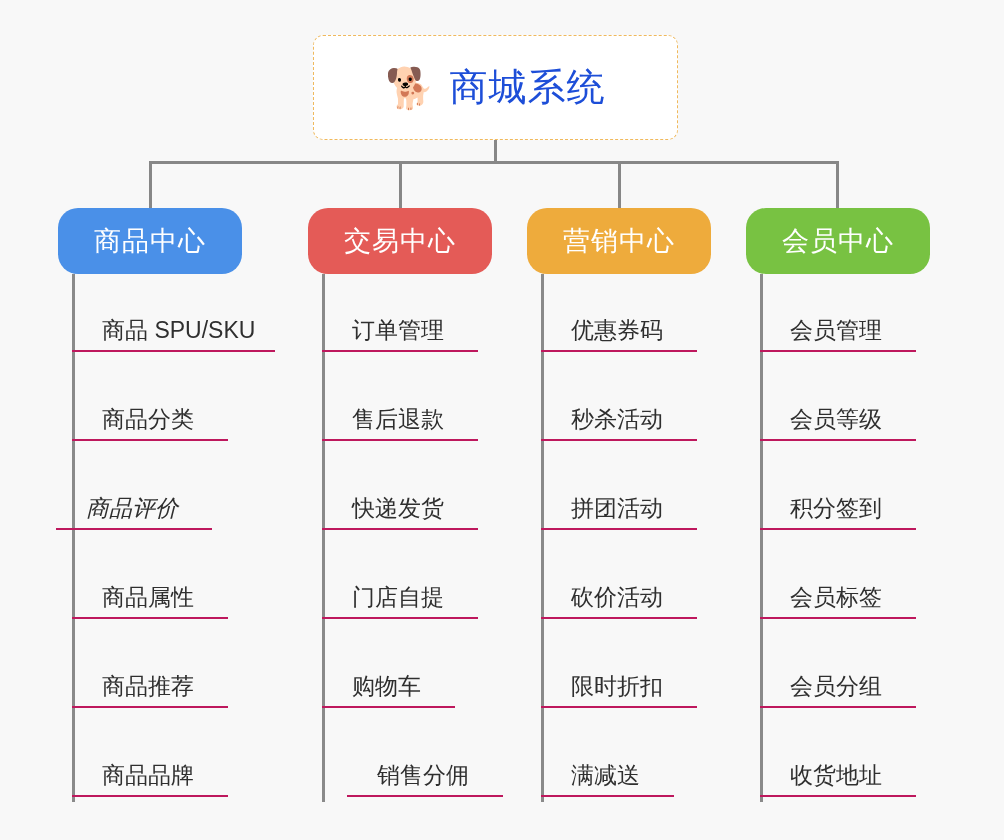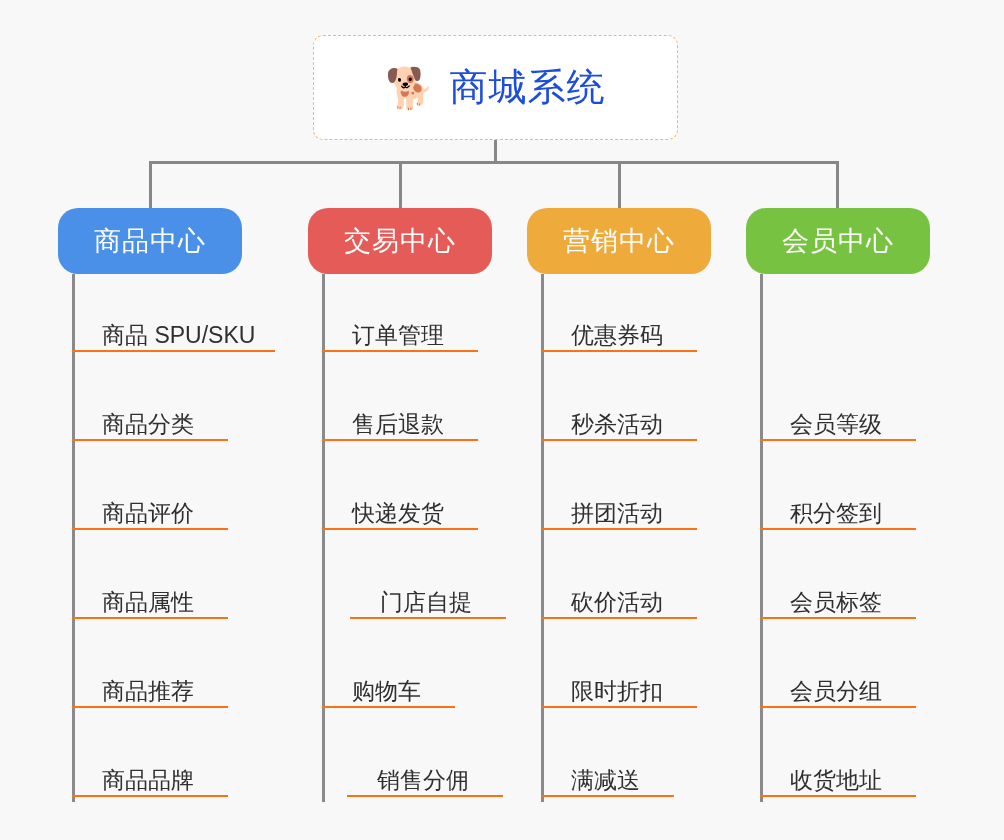--- a/index.html
+++ b/index.html
@@ -79,23 +79,22 @@
   .spine {
     position: absolute;
     width: 2.5px;
     background: #8a8a8a;
   }
 
   
   .leaf {
     position: absolute;
     box-sizing: border-box;
-    border-bottom: 2px solid #f97316;
+    border-bottom: 2px solid #be185d;
     display: flex;
-    align-items: flex-end;
     padding-left: 30px;
     padding-bottom: 2px;
     height: 34px;
   }
   .leaf-label {
     font-size: 23px;
     color: #2f2f2f;
     white-space: nowrap;
     line-height: 1.1;
   }
@@ -122,21 +121,21 @@
     <span class="branch-label">商品中心</span>
   </div>
   <div class="spine" style="left:72px; top:274px; height:528px;"></div>
 
   <div class="leaf" style="left:72px; top:318px; width:203px;">
     <span class="leaf-label">商品 SPU/SKU</span>
   </div>
   <div class="leaf" style="left:72px; top:407px; width:156px;">
     <span class="leaf-label">商品分类</span>
   </div>
-  <div class="leaf" style="left:72px; top:496px; width:156px;">
+  <div class="leaf" style="left:56px; top:496px; width:156px;font-style:italic;">
     <span class="leaf-label">商品评价</span>
   </div>
   <div class="leaf" style="left:72px; top:585px; width:156px;">
     <span class="leaf-label">商品属性</span>
   </div>
   <div class="leaf" style="left:72px; top:674px; width:156px;">
     <span class="leaf-label">商品推荐</span>
   </div>
   <div class="leaf" style="left:72px; top:763px; width:156px;">
     <span class="leaf-label">商品品牌</span>
@@ -149,21 +148,21 @@
 
   <div class="leaf" style="left:322px; top:318px; width:156px;">
     <span class="leaf-label">订单管理</span>
   </div>
   <div class="leaf" style="left:322px; top:407px; width:156px;">
     <span class="leaf-label">售后退款</span>
   </div>
   <div class="leaf" style="left:322px; top:496px; width:156px;">
     <span class="leaf-label">快递发货</span>
   </div>
-  <div class="leaf" style="left:322px; top:585px; width:156px;margin-left:28px;">
+  <div class="leaf" style="left:322px; top:585px; width:156px;">
     <span class="leaf-label">门店自提</span>
   </div>
   <div class="leaf" style="left:322px; top:674px; width:133px;">
     <span class="leaf-label">购物车</span>
   </div>
   <div class="leaf" style="left:322px; top:763px; width:156px;margin-left:25px;">
     <span class="leaf-label">销售分佣</span>
   </div>
 
   <div class="branch" style="left:527px; top:208px; width:184px; background:#eeab3c;">
@@ -188,20 +187,23 @@
   </div>
   <div class="leaf" style="left:541px; top:763px; width:133px;">
     <span class="leaf-label">满减送</span>
   </div>
 
   <div class="branch" style="left:746px; top:208px; width:184px; background:#78c242;">
     <span class="branch-label">会员中心</span>
   </div>
   <div class="spine" style="left:760px; top:274px; height:528px;"></div>
 
+  <div class="leaf" style="left:760px; top:318px; width:156px;">
+    <span class="leaf-label">会员管理</span>
+  </div>
   <div class="leaf" style="left:760px; top:407px; width:156px;">
     <span class="leaf-label">会员等级</span>
   </div>
   <div class="leaf" style="left:760px; top:496px; width:156px;">
     <span class="leaf-label">积分签到</span>
   </div>
   <div class="leaf" style="left:760px; top:585px; width:156px;">
     <span class="leaf-label">会员标签</span>
   </div>
   <div class="leaf" style="left:760px; top:674px; width:156px;">

